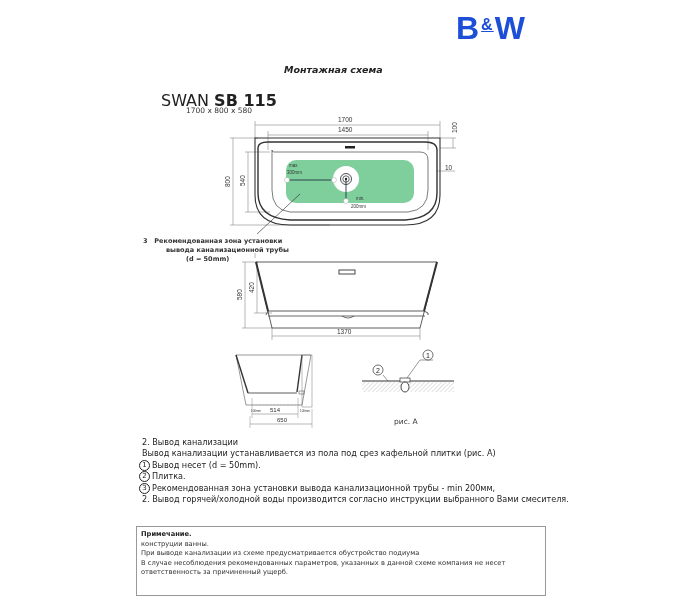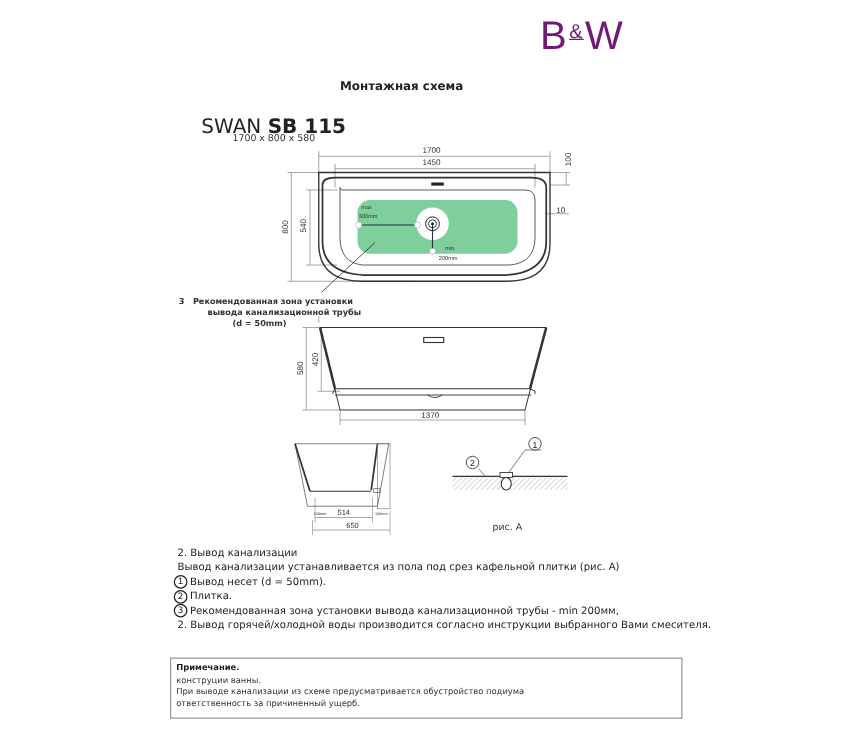--- a/index.html
+++ b/index.html
@@ -1,29 +1,29 @@
 <!DOCTYPE html>
 <html><head>
 <meta charset="utf-8">
 <style>
   html,body{margin:0;padding:0;background:#fff;}
   body{width:675px;height:600px;position:relative;overflow:hidden;font-family:"DejaVu Sans","Liberation Sans",sans-serif;color:#222;}
   .abs{position:absolute;}
-  .logo{left:432px;top:12px;font-family:"Liberation Sans",sans-serif;font-size:32px;font-weight:400;letter-spacing:1px;color:#701a75;line-height:1;}
+  .logo{left:456px;top:12px;font-family:"Liberation Sans",sans-serif;font-size:32px;font-weight:700;letter-spacing:1px;color:#1d4ed8;line-height:1;}
   .logo .amp{font-size:16px;position:relative;top:-9px;text-decoration:underline;margin:0 1px;}
-  .title{left:272px;top:64px;font-size:9.5px;font-weight:bold;color:#222;}
+  .title{left:284px;top:64px;font-size:9.5px;font-weight:bold;color:#222;font-style:italic;}
   .model{left:161px;top:91px;font-size:16px;color:#222;}
   .model b{font-weight:bold;}
   .dims{left:162px;top:106px;font-size:7.5px;color:#333;margin-left:24px;}
   .zone-label{left:143px;top:237px;font-size:6.5px;color:#333;line-height:9px;font-weight:bold;}
   svg{position:absolute;left:0;top:0;}
   .notes{left:139px;top:437px;font-size:8.1px;line-height:11.4px;color:#222;}
   .notes .ln{white-space:nowrap;}
   .circ{display:inline-block;width:9px;height:9px;border:1px solid #222;border-radius:50%;font-size:7px;line-height:9px;text-align:center;margin-right:2px;vertical-align:middle;}
-  .notebox{left:136px;top:526px;width:410px;height:49px;border:1px solid #999;padding:3px 4px;box-sizing:border-box;font-size:6.7px;line-height:9.6px;color:#333;}
+  .notebox{left:136px;top:526px;width:410px;height:70px;border:1px solid #999;padding:3px 4px;box-sizing:border-box;font-size:6.7px;line-height:9.6px;color:#333;}
   .notebox .h{font-weight:bold;color:#222;}
   .fig-label{left:394px;top:417px;font-size:7.5px;color:#333;}
 </style>
 </head>
 <body>
 
 <div class="abs logo"><span>B</span><span class="amp">&amp;</span><span>W</span></div>
 
 <div class="abs title">Монтажная схема</div>
 
@@ -163,14 +163,15 @@
   <div class="ln"><span class="circ">1</span><span>Вывод несет (d = 50mm).</span></div>
   <div class="ln"><span class="circ">2</span><span>Плитка.</span></div>
   <div class="ln"><span class="circ">3</span><span>Рекомендованная зона установки вывода канализационной трубы - min 200мм,</span></div>
   <div class="ln" style="padding-left:3px">2. Вывод горячей/холодной воды производится согласно инструкции выбранного Вами смесителя.</div>
 </div>
 
 <div class="abs notebox">
   <div class="h">Примечание.</div>
   <div>конструции ванны.</div>
   <div>При выводе канализации из схеме предусматривается обустройство подиума</div>
+  <div>В случае несоблюдения рекомендованных параметров, указанных в данной схеме компания не несет</div>
   <div>ответственность за причиненный ущерб.</div>
 </div>
 
 </body></html>

